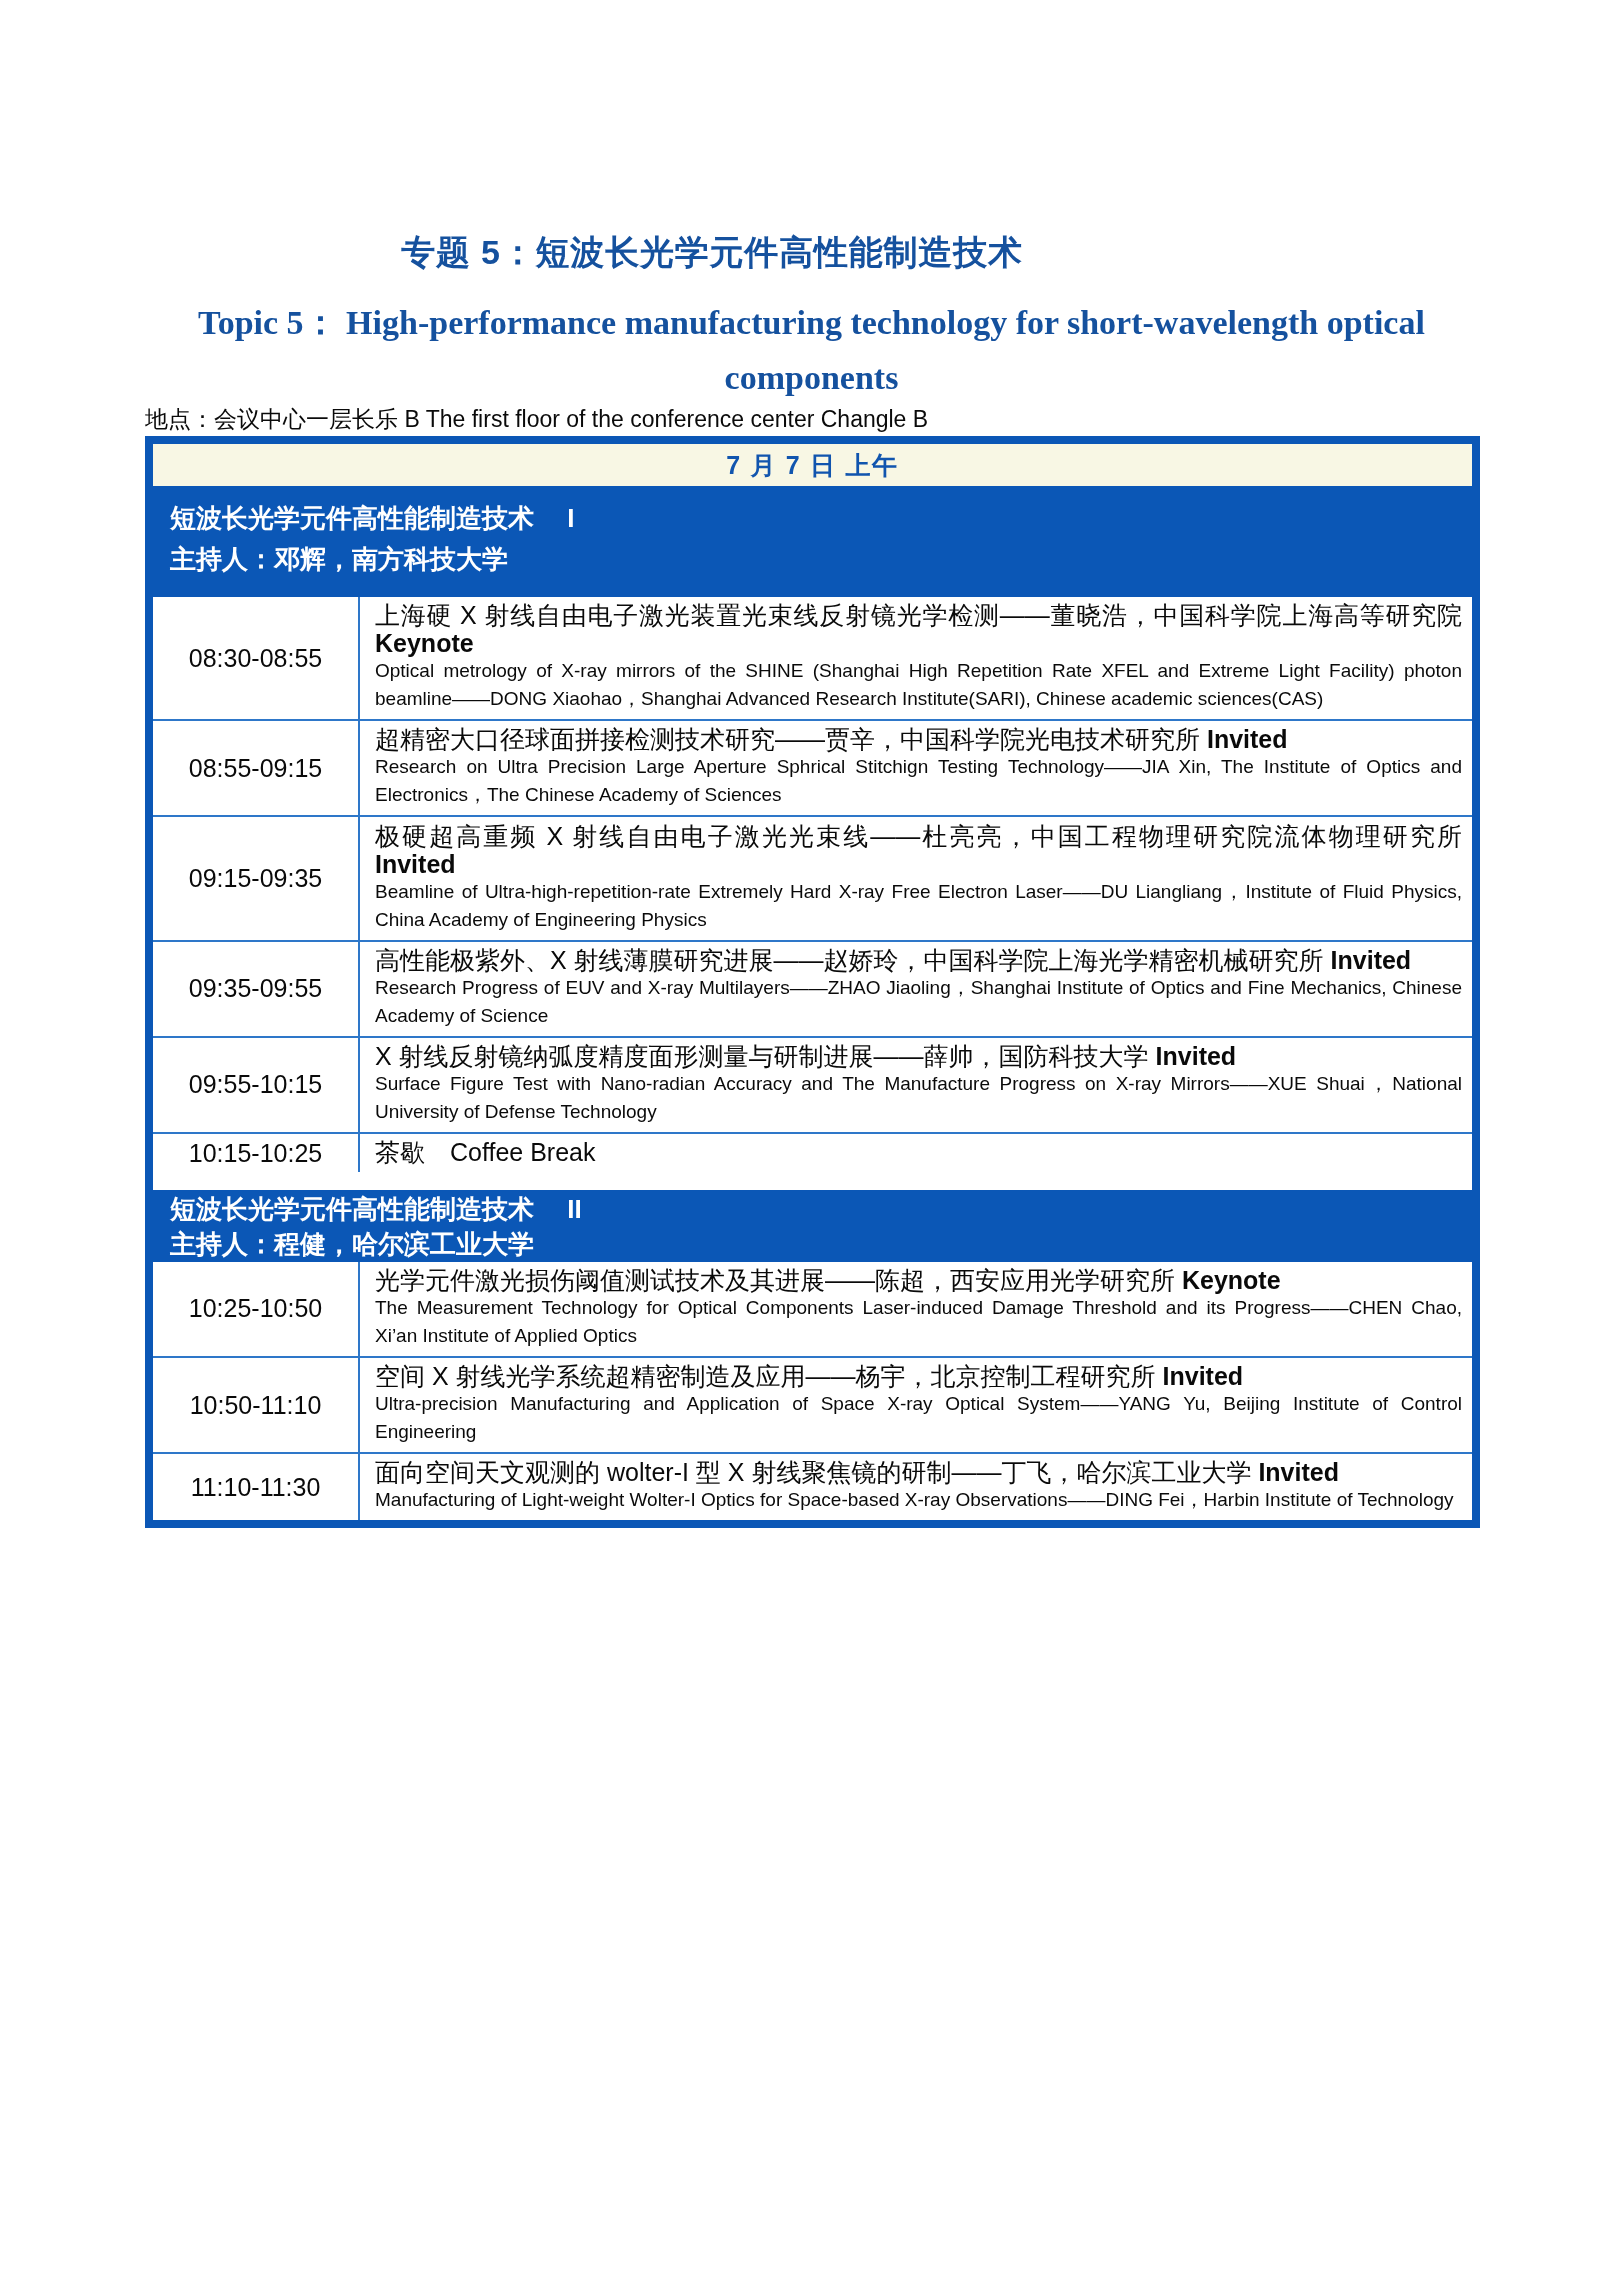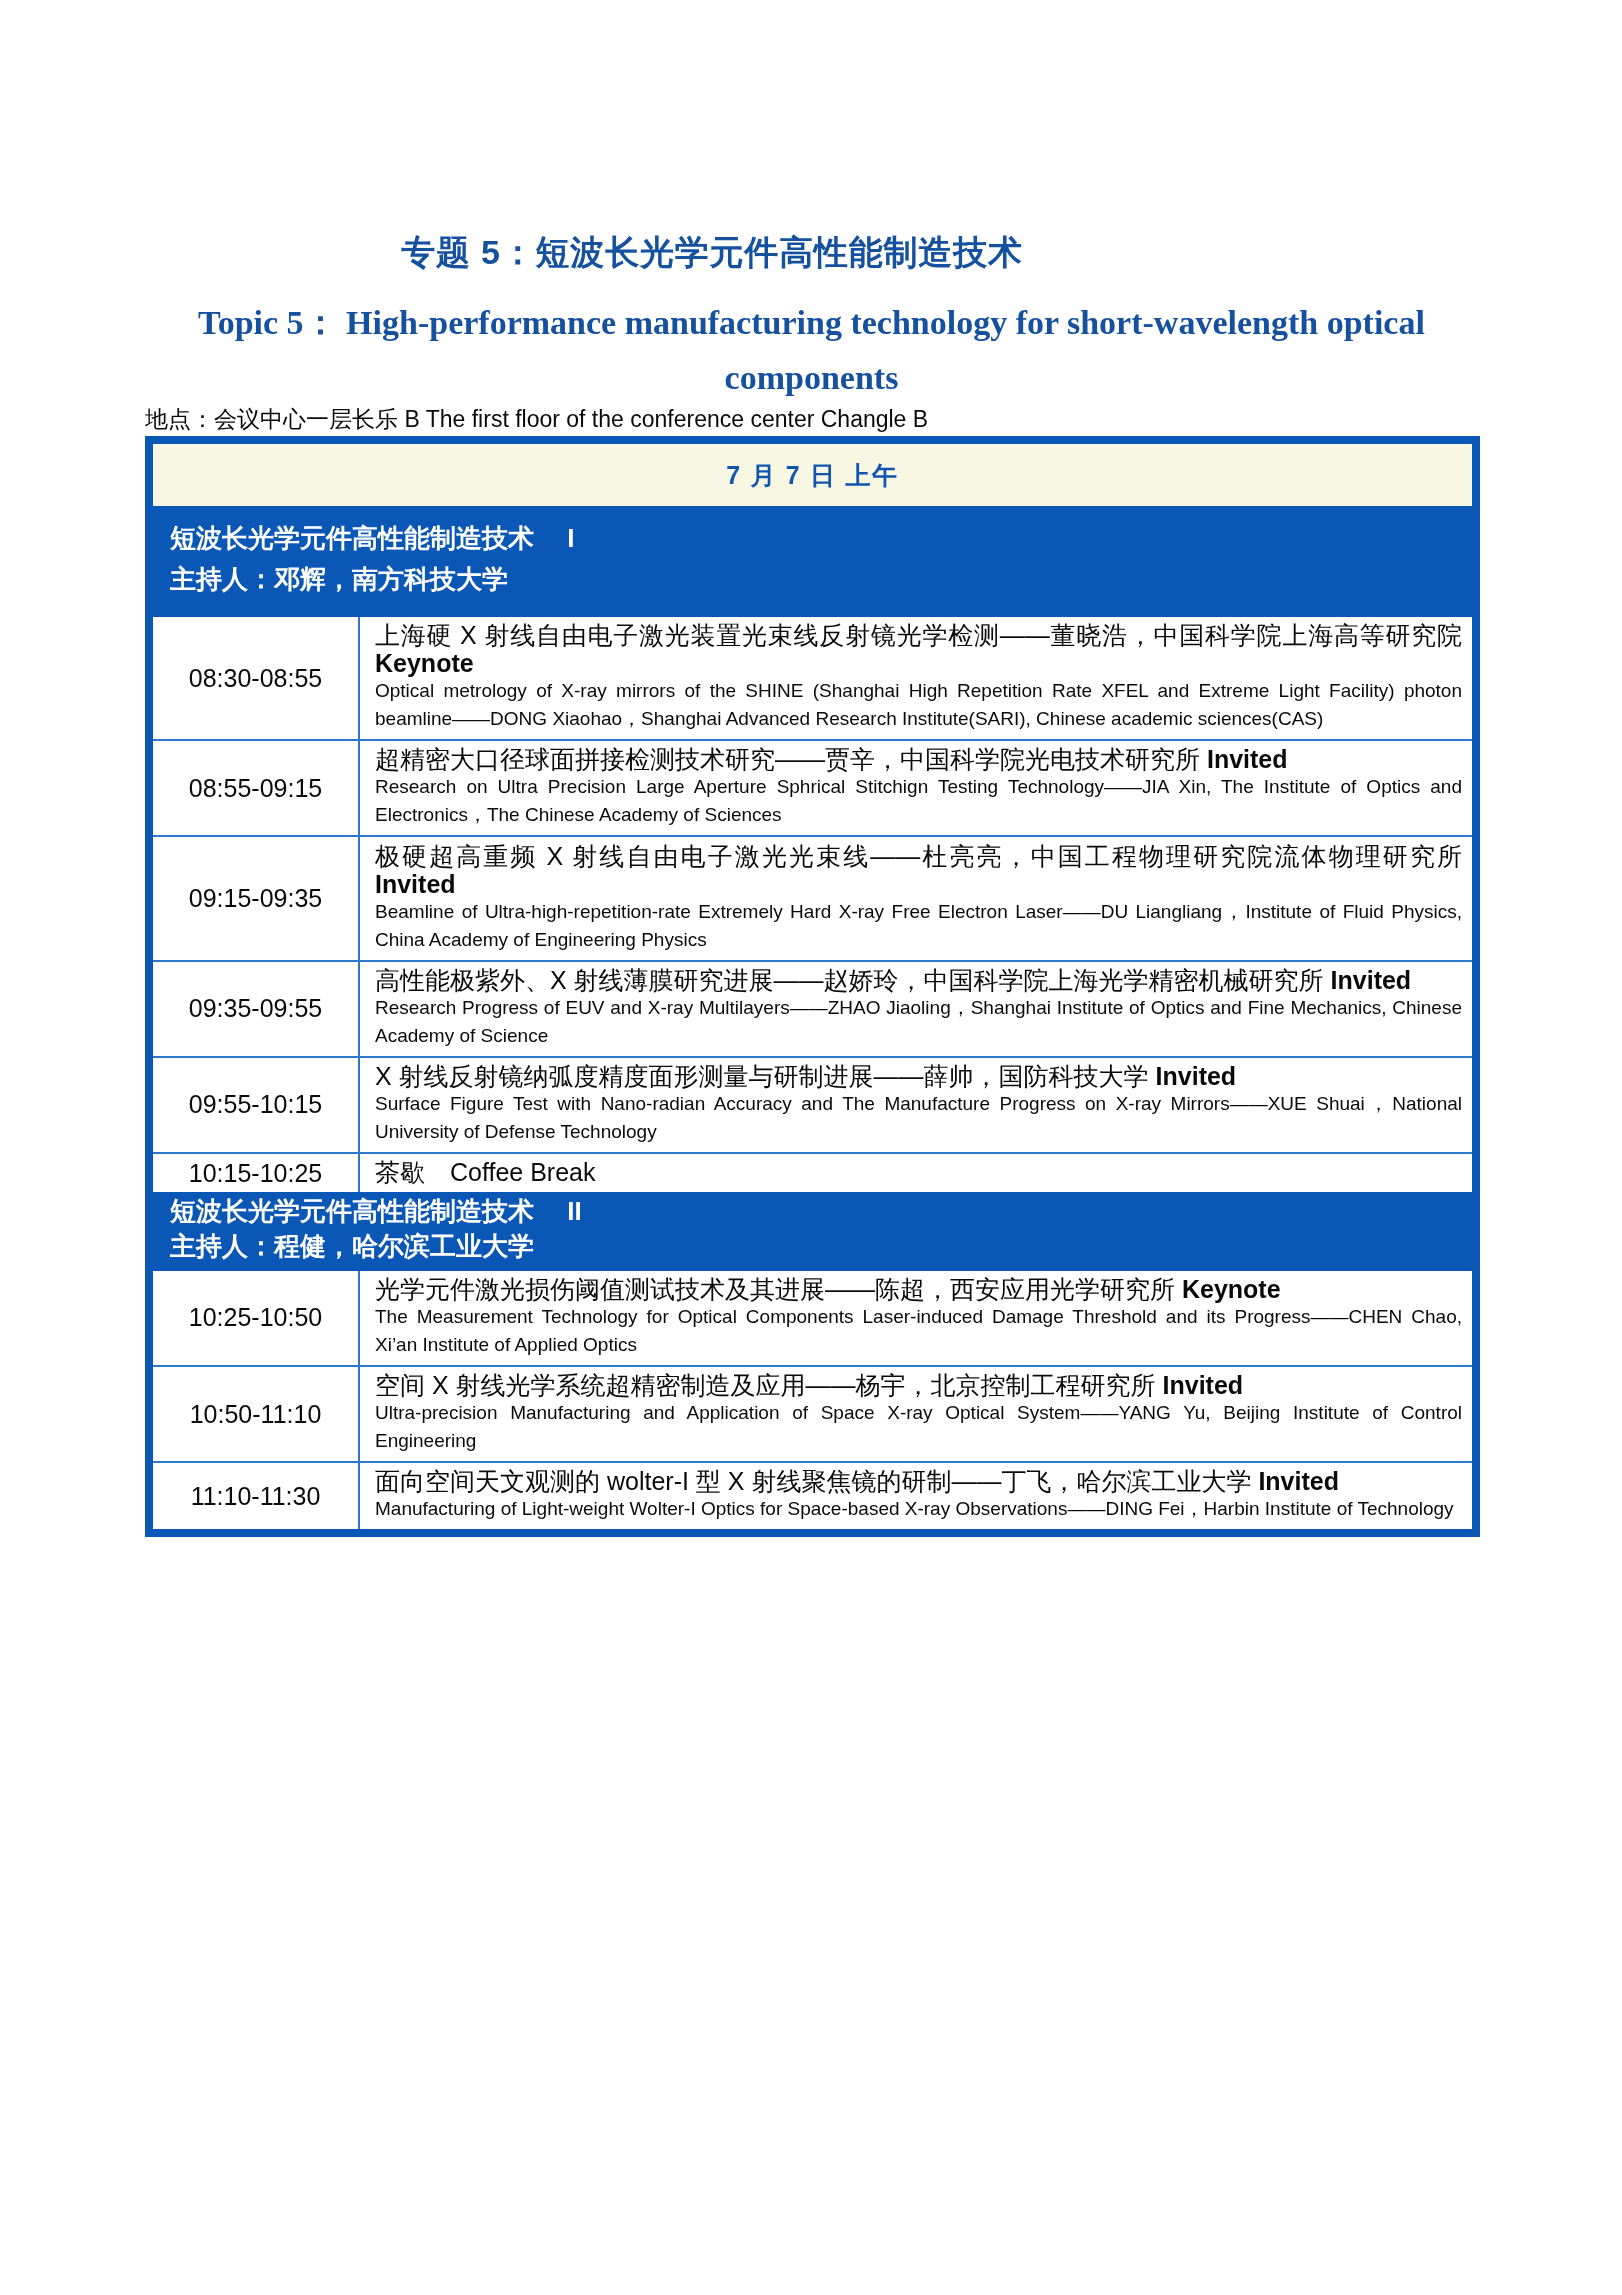--- a/index.html
+++ b/index.html
@@ -37,32 +37,32 @@
   .venue {
     position: absolute; top: 404px; left: 145px; width: 1321px;
     font-size: 23px; color: var(--text-black);
   }
 
   .table {
     position: absolute; top: 436px; left: 145px; width: 1335px;
     border: 8.5px solid var(--band-blue); background: #fff;
   }
   .date-row {
-    height: 62px; background: var(--header-cream);
+    height: 42px; background: var(--header-cream);
     display: flex; align-items: center; justify-content: center;
     font-size: 25px; font-weight: bold; color: var(--header-text-blue);
     letter-spacing: 1.7px;
   }
   .band {
     background: var(--band-blue); color: #ffffff; font-weight: bold;
     font-size: 26px; padding-left: 17px;
   }
   .band div { white-space: pre-wrap; }
   .band.band1 { padding-top: 12px; padding-bottom: 17px; line-height: 41px; }
-  .band.band2 { padding-top: 1.7px;  padding-bottom: 7px;  line-height: 35px; }
+  .band.band2 { padding-top: 1.7px;  padding-bottom: 0;  line-height: 35px; margin-top: 18px; }
 
   .talk { display: flex; background: #fff; }
   .talk + .talk { border-top: 2.5px solid var(--separator-blue); }
   .time {
     flex: 0 0 207px; border-right: 2.5px solid var(--separator-blue);
     display: flex; align-items: center; justify-content: center;
     font-size: 25px; color: var(--text-black);
   }
   .content {
     flex: 1; padding: 4.2px 10px 6px 15px;

